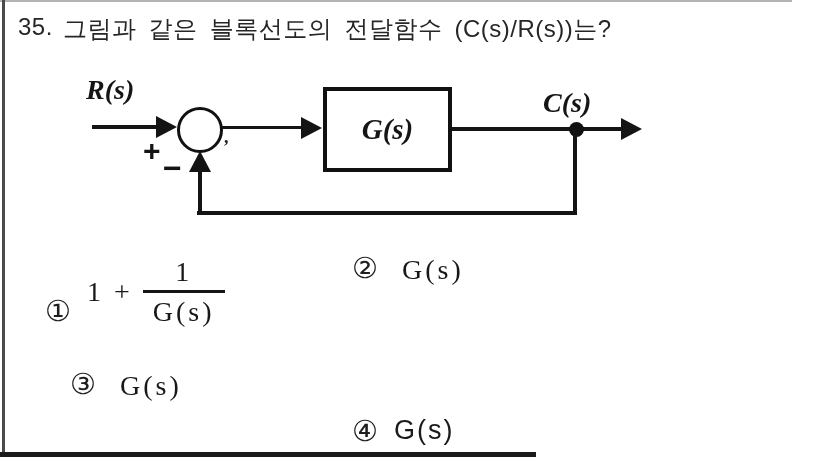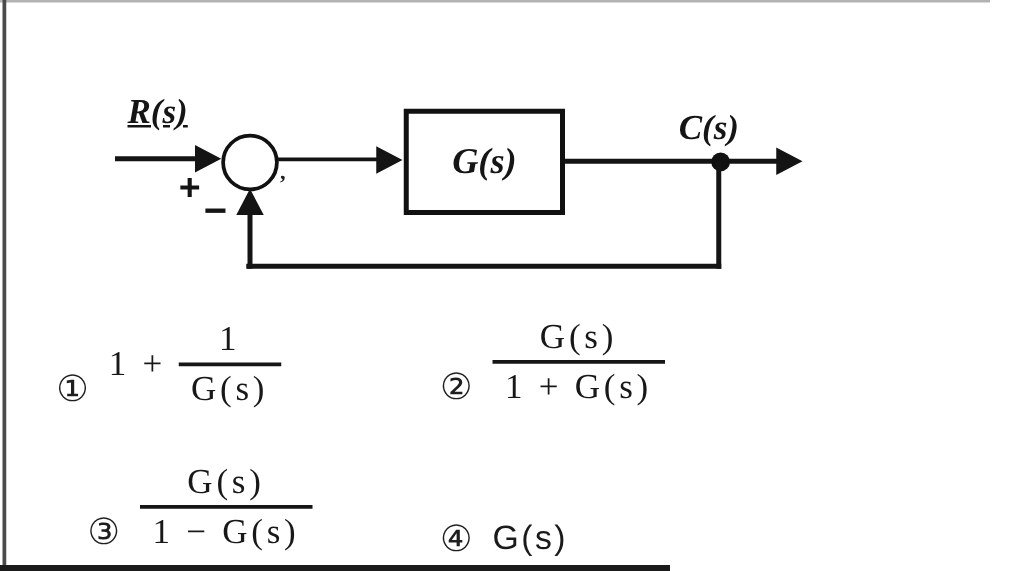--- a/index.html
+++ b/index.html
@@ -56,24 +56,28 @@
 </style>
 </head>
 <body>
 
 <div id="page">
 
   <div class="abs edge-top"></div>
   <div class="abs edge-left"></div>
   <div class="abs edge-bottom"></div>
 
+  <div class="abs question">
+    <span>35.</span>
+    <span>그림과 같은 블록선도의 전달함수 (C(s)/R(s))는?</span>
+  </div>
 
   <div>
 
-    <span class="abs math-lbl" style="left:102px; top:76px;text-decoration:underline;">R(s)</span>
+    <span class="abs math-lbl" style="left:86px; top:76px;">R(s)</span>
     <div class="abs hline" style="left:92px; top:125px; width:72px;"></div>
     <div class="abs arrow-right" style="left:156px; top:116px;"></div>
 
     <div class="abs sum-circle"></div>
     <span class="abs sign" style="left:143px; top:136px; font-size:30px;">+</span>
     <span class="abs sign" style="left:163px; top:152px; font-size:32px;">−</span>
     <span class="abs tick-mark" style="left:224px; top:128px;">,</span>
 
     <div class="abs hline" style="left:222px; top:126px; width:82px; height:3px;"></div>
     <div class="abs arrow-right" style="left:301px; top:117px;"></div>
@@ -102,31 +106,29 @@
         <span class="den">G(s)</span>
       </span>
     </span>
   </div>
 
   <div class="choice" style="left:352px; top:253px;">
     <span class="marker">②</span>
     <span class="expr">
       <span class="frac">
         <span class="num">G(s)</span>
-        <span class="den">1 + G(s)</span>
       </span>
     </span>
   </div>
 
   <div class="choice" style="left:70px; top:369px;">
     <span class="marker">③</span>
     <span class="expr">
       <span class="frac">
         <span class="num">G(s)</span>
-        <span class="den">1 − G(s)</span>
       </span>
     </span>
   </div>
 
   <div class="choice" style="left:352px; top:417px;">
     <span class="marker">④</span>
     <span class="plain-sans">G(s)</span>
   </div>
 
 </div>

